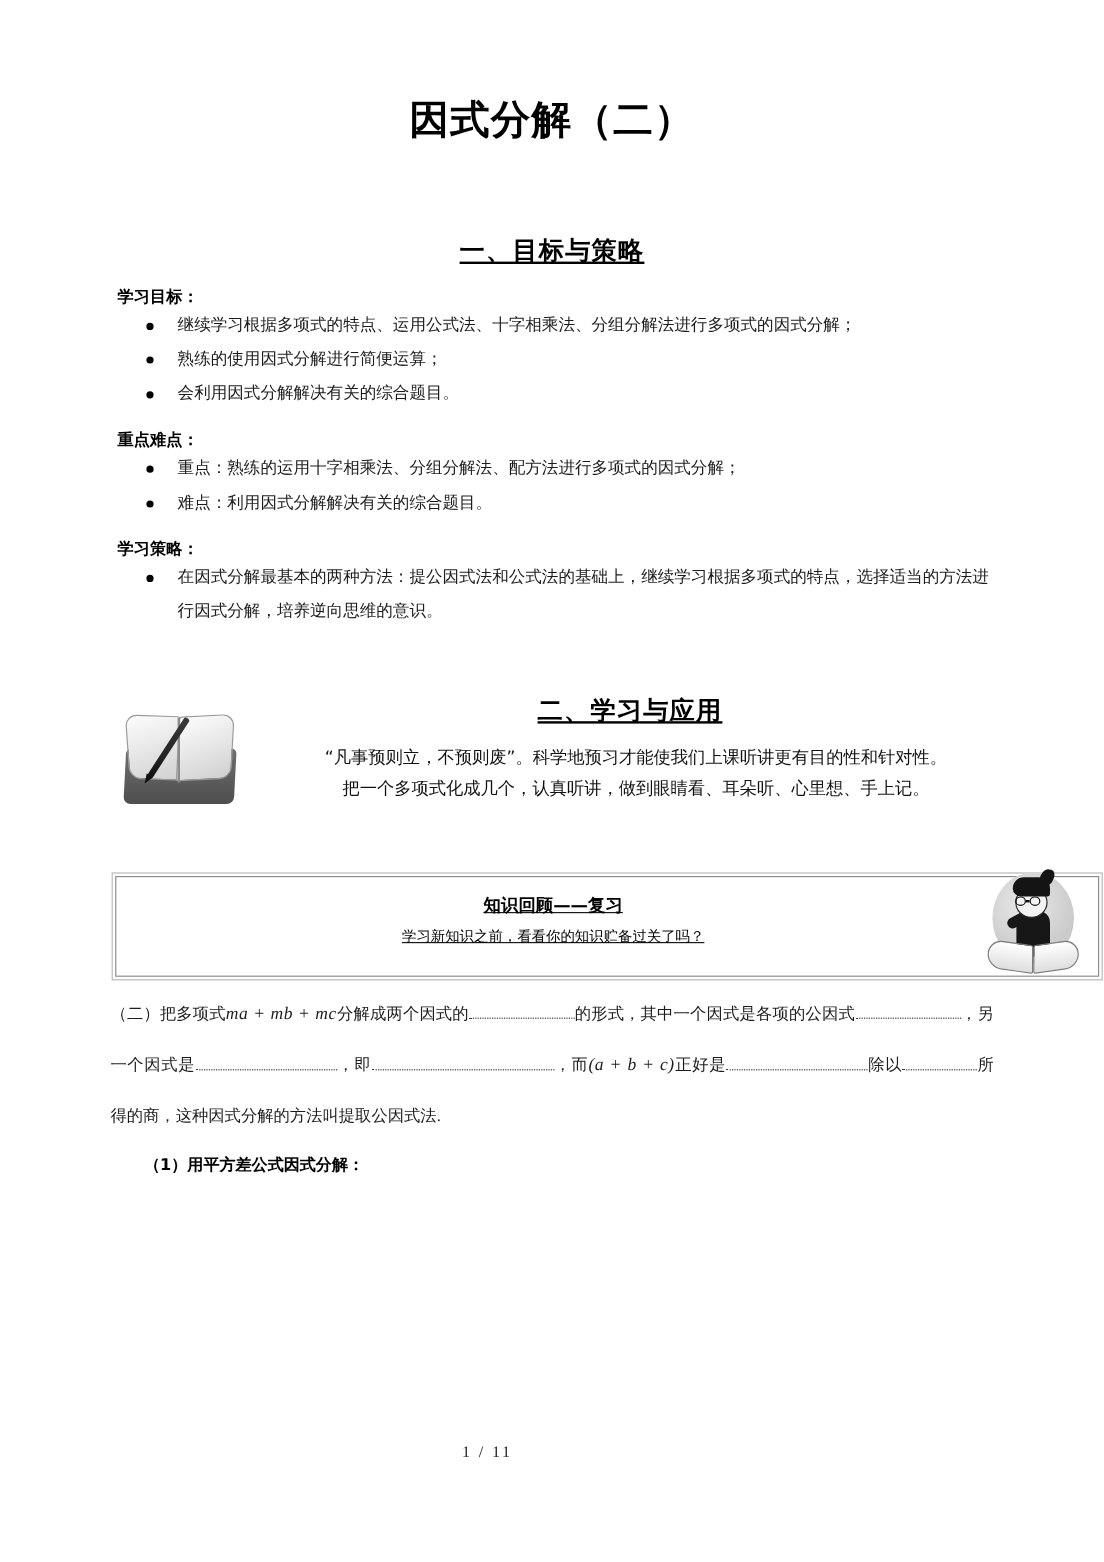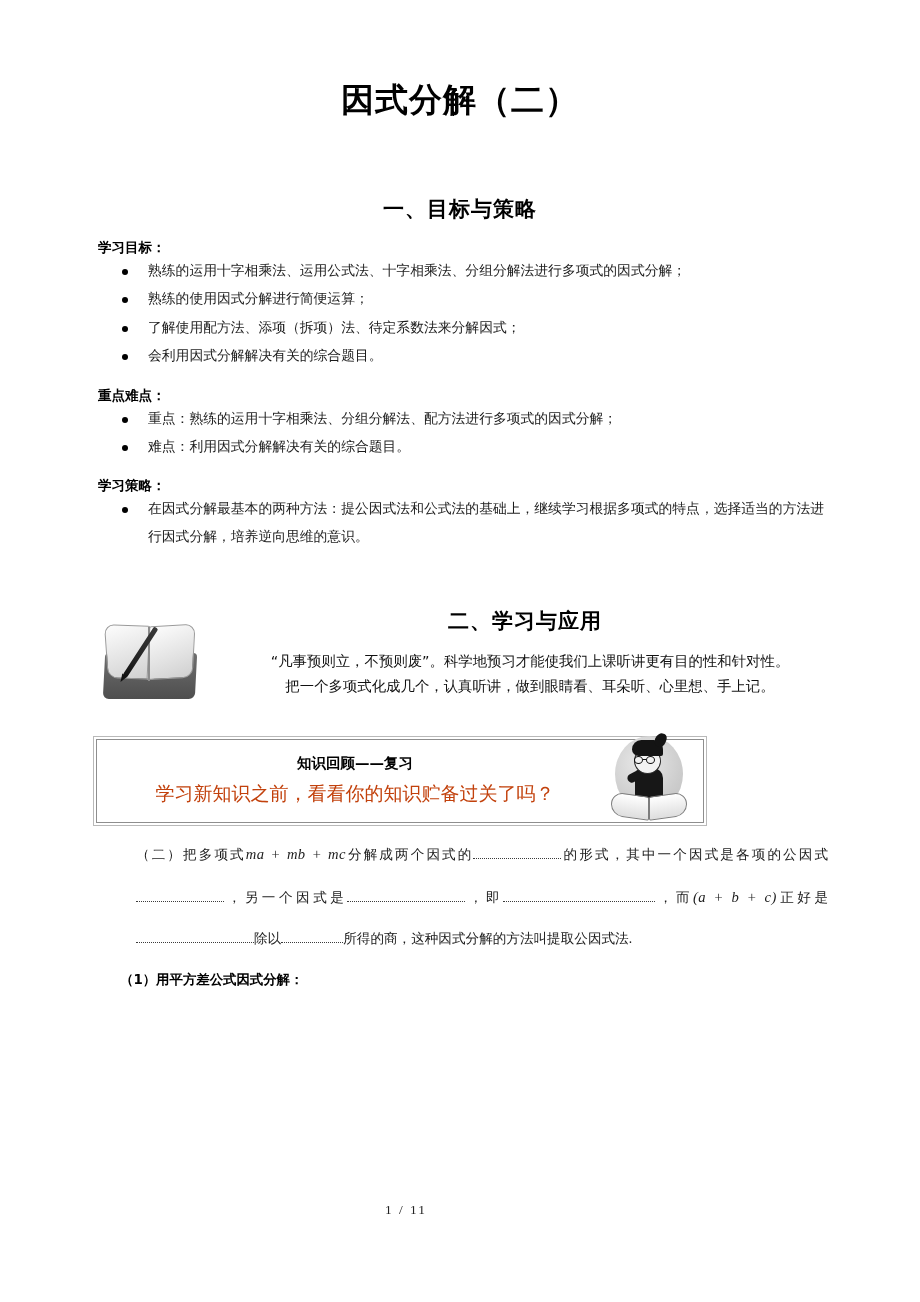--- a/index.html
+++ b/index.html
@@ -38,20 +38,21 @@
   }
 
   
   .section-heading {
     text-align: center;
     font-family: "DejaVu Sans", "Liberation Sans", sans-serif;
     font-weight: bold;
     font-size: 21px;
     letter-spacing: 1px;
     color: #000;
+    text-decoration: underline;
   }
   .sec1-heading { margin-top: 72px; }
 
   
   .intro-row {
     position: relative;
     margin-top: 14px;
     min-height: 62px;
   }
   .intro-text {
@@ -207,45 +208,46 @@
     line-height: 1.78;
     color: #111;
     padding-left: 140px;
     margin-top: 14px;
     text-align: center;
   }
 
   
   .review-box {
     position: relative;
-    margin-top: 14px;
+    margin-top: 34px;
     margin-left: 4px;
-    width: 608px;
+    width: 820px;
     height: 84px;
     border: 1px solid #8e8e8e;
     outline: 1px solid #b9b9b9;
     outline-offset: 2px;
     box-sizing: border-box;
     background: #fff;
+    text-decoration: underline;
   }
   .review-inner {
     text-align: center;
     padding-top: 14px;
     padding-right: 90px;
   }
   .review-title {
     font-family: "DejaVu Sans", "Liberation Sans", sans-serif;
     font-weight: bold;
     font-size: 14.5px;
     color: #000;
   }
   .review-sub {
-    font-size: 19px;
+    font-size: 12px;
     margin-top: 8px;
-    color: #c2410c;
+    color: #000000;
   }
   
   .avatar {
     position: absolute;
     right: 10px;
     top: -8px;
     width: 88px;
     height: 96px;
   }
   .avatar .disc {
@@ -333,21 +335,21 @@
   .avatar .bookbase .bp.r { left: 38px; border-radius: 2px 14px 12px 2px; transform: skewY(-8deg); }
 
   
   .fill-para {
     font-size: 13.6px;
     line-height: 2.95;
     color: #1c1c1c;
     margin-top: 22px;
     text-align: justify;
   }
-  .fill-para.tight { margin-top: 10px; margin-left: 44px; }
+  .fill-para.tight { margin-top: 10px; }
   .blank {
     display: inline-block;
     border-bottom: 1px dotted #3c3c3c;
     vertical-align: baseline;
   }
   .b-sm  { width: 62px; }
   .b-md  { width: 88px; }
   .b-lg  { width: 118px; }
   .b-xl  { width: 152px; }
   .math {
@@ -391,23 +393,22 @@
 <div class="page">
   <div class="content">
 
     <div class="doc-title">因式分解（二）</div>
 
     <div class="section-heading sec1-heading">一、目标与策略</div>
 
 
     <div class="list-title">学习目标：</div>
     <ul class="bullets">
-      <li>熟练的运用十字相乘法、运用公式法、十字相乘法、分组分解法进行多项式的因式分解；</li>
+      <li>继续学习根据多项式的特点、运用公式法、十字相乘法、分组分解法进行多项式的因式分解；</li>
       <li>熟练的使用因式分解进行简便运算；</li>
-      <li>了解使用配方法、添项（拆项）法、待定系数法来分解因式；</li>
       <li>会利用因式分解解决有关的综合题目。</li>
     </ul>
 
     <div class="list-title">重点难点：</div>
     <ul class="bullets">
       <li>重点：熟练的运用十字相乘法、分组分解法、配方法进行多项式的因式分解；</li>
       <li>难点：利用因式分解解决有关的综合题目。</li>
     </ul>
 
     <div class="list-title">学习策略：</div>

